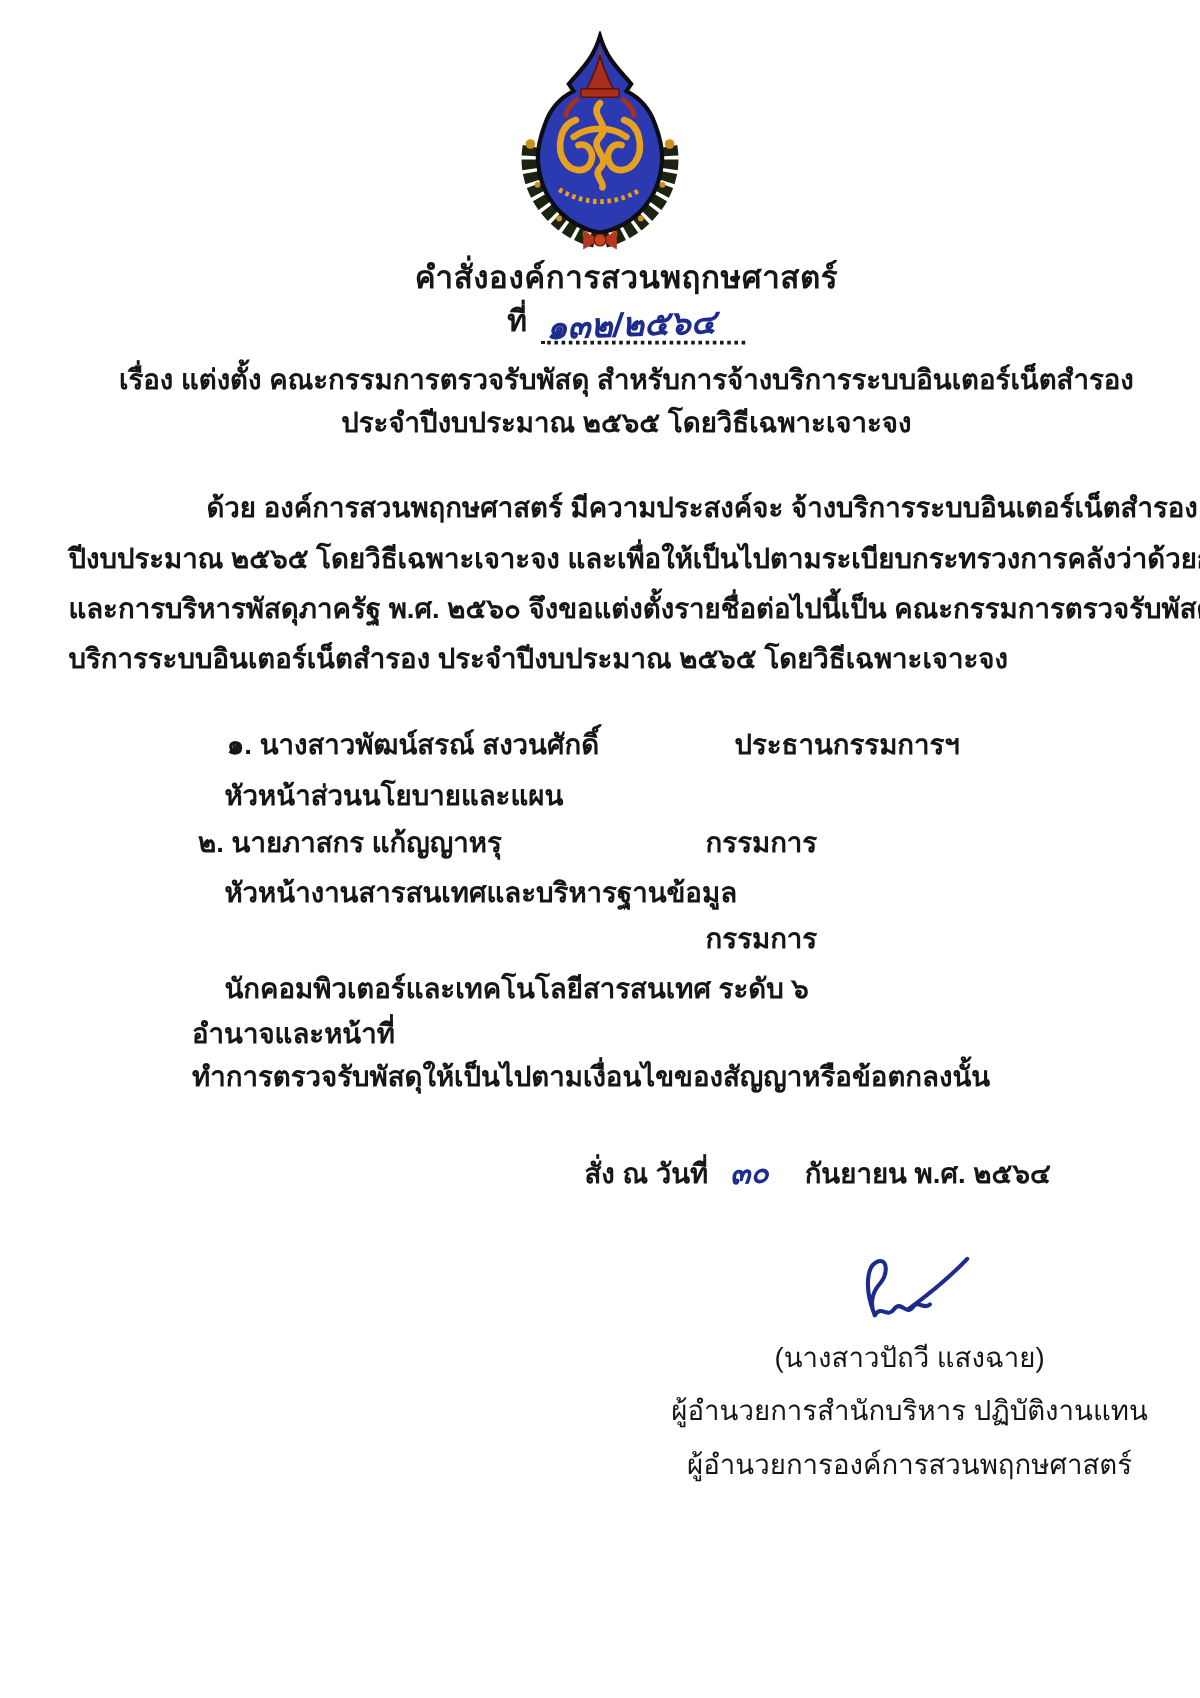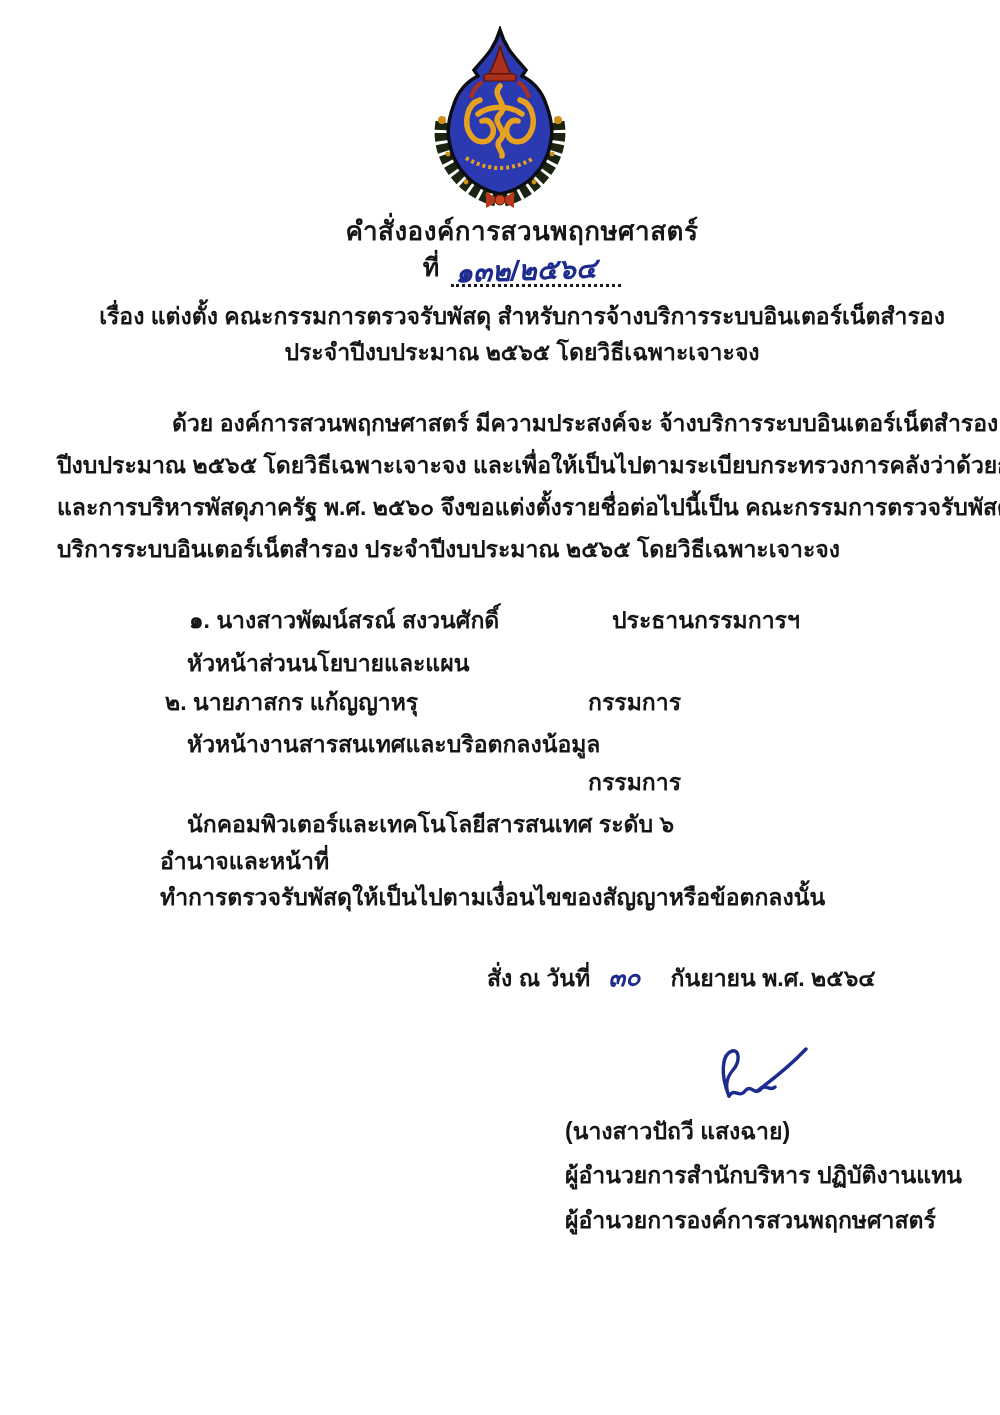--- a/index.html
+++ b/index.html
@@ -54,21 +54,21 @@
   .r3 { top:764px; } .p3 { top:806px; left:187px; }
   .duty-h { top:843px; left:160px; }
   .duty-t { top:879px; left:160px; }
 
   
   .date-line { position:absolute; left:487px; top:957px; font-size:23px; font-weight:600; display:flex; align-items:baseline; white-space:nowrap; }
   .hand-day { color:#1c2b8e; font-size:25px; font-weight:600; font-style:italic; margin:0 30px 0 18px; transform:rotate(-3deg); }
 
   
   .signature { position:absolute; left:698px; top:1042px; width:116px; height:62px; }
-  .signer { position:absolute; left:565px; width:410px; text-align:left; font-size:23px; font-weight:700; white-space:nowrap; }
+  .signer { position:absolute; left:553px; width:410px; text-align:center; font-size:23px; font-weight:400; white-space:nowrap; }
   .s-name  { top:1113px; }
   .s-title1 { top:1157px; }
   .s-title2 { top:1202px; }
 </style>
 </head>
 <body>
 
 <div class="page">
 
   <svg class="emblem" viewBox="0 0 164 184" aria-hidden="true">
@@ -136,21 +136,21 @@
   <div class="c-row r1">
     <span class="nm"><span>๑.</span>&nbsp;<span>นางสาวพัฒน์สรณ์ สงวนศักดิ์</span></span>
     <span class="rl">ประธานกรรมการฯ</span>
   </div>
   <div class="list-line p1">หัวหน้าส่วนนโยบายและแผน</div>
 
   <div class="c-row r2">
     <span class="nm"><span>๒.</span>&nbsp;<span>นายภาสกร แก้ญญาหรุ</span></span>
     <span class="rl">กรรมการ</span>
   </div>
-  <div class="list-line p2">หัวหน้างานสารสนเทศและบริอตกลงน้อมูล</div>
+  <div class="list-line p2">หัวหน้างานสารสนเทศและบริหารฐานข้อมูล</div>
 
   <div class="c-row r3">
     <span class="rl">กรรมการ</span>
   </div>
   <div class="list-line p3">นักคอมพิวเตอร์และเทคโนโลยีสารสนเทศ ระดับ ๖</div>
 
   <div class="list-line duty-t">ทำการตรวจรับพัสดุให้เป็นไปตามเงื่อนไขของสัญญาหรือข้อตกลงนั้น</div>
   <div class="list-line duty-h">อำนาจและหน้าที่</div>
 
   <div class="date-line">

